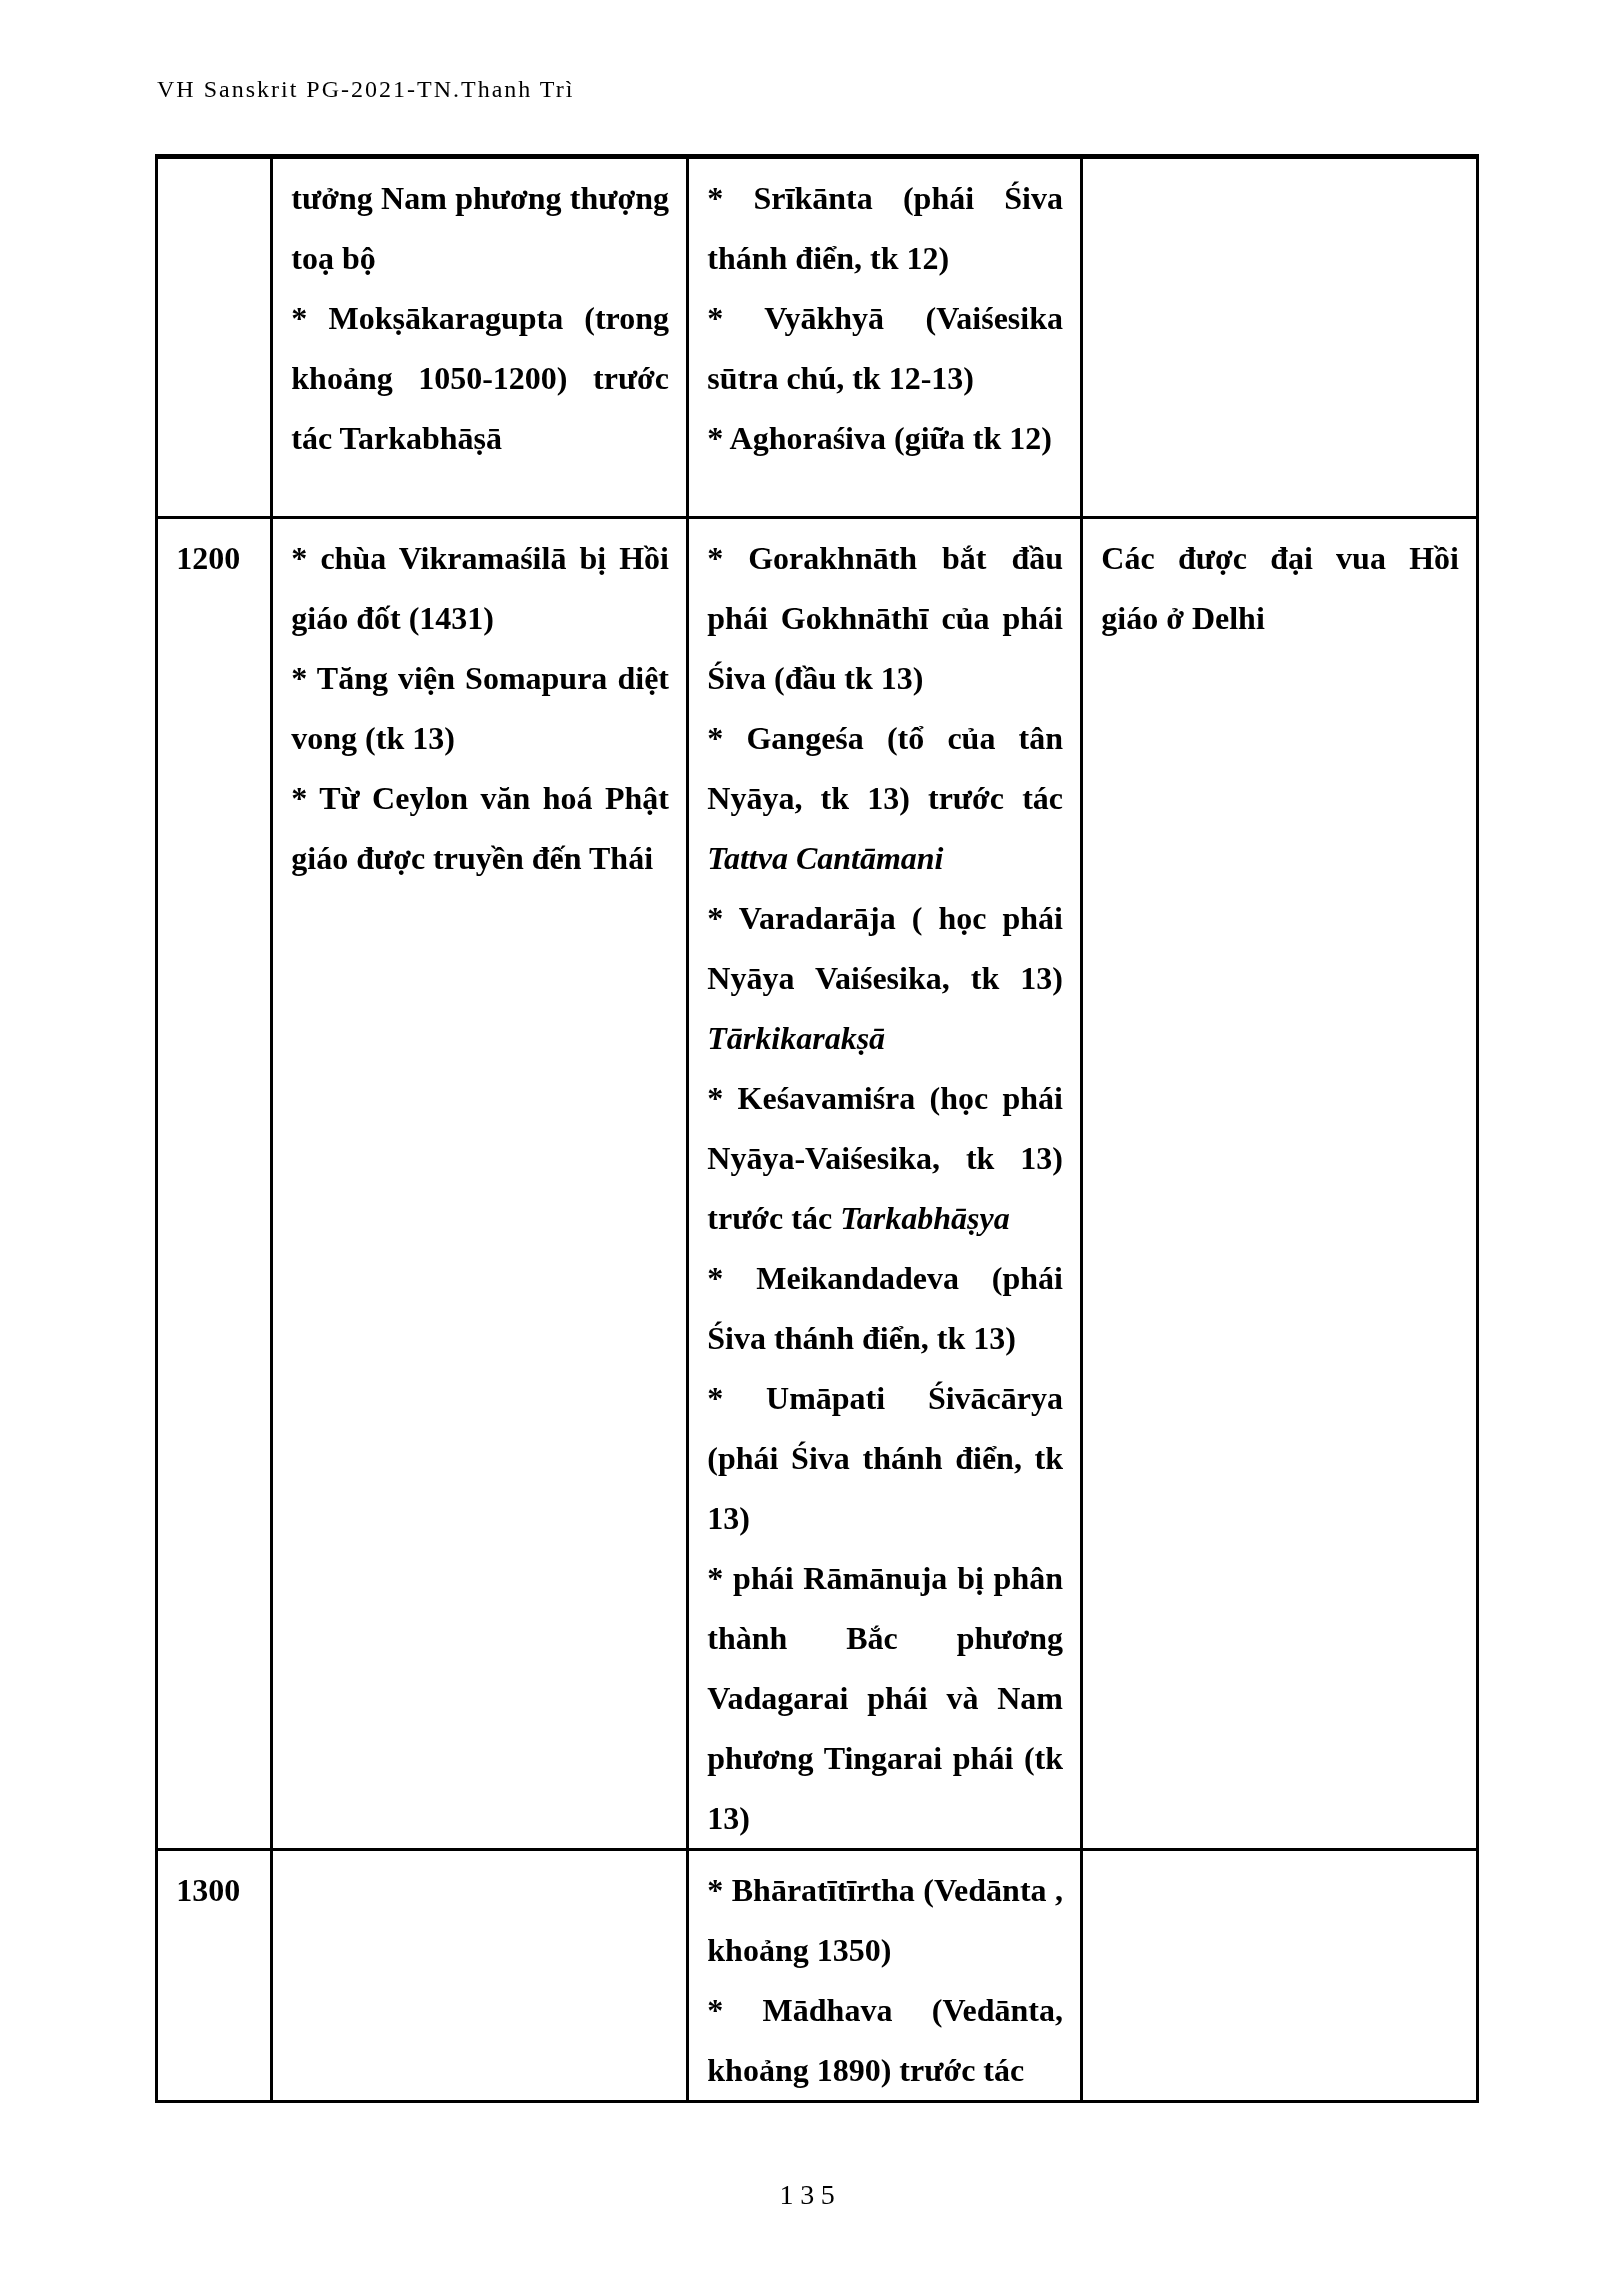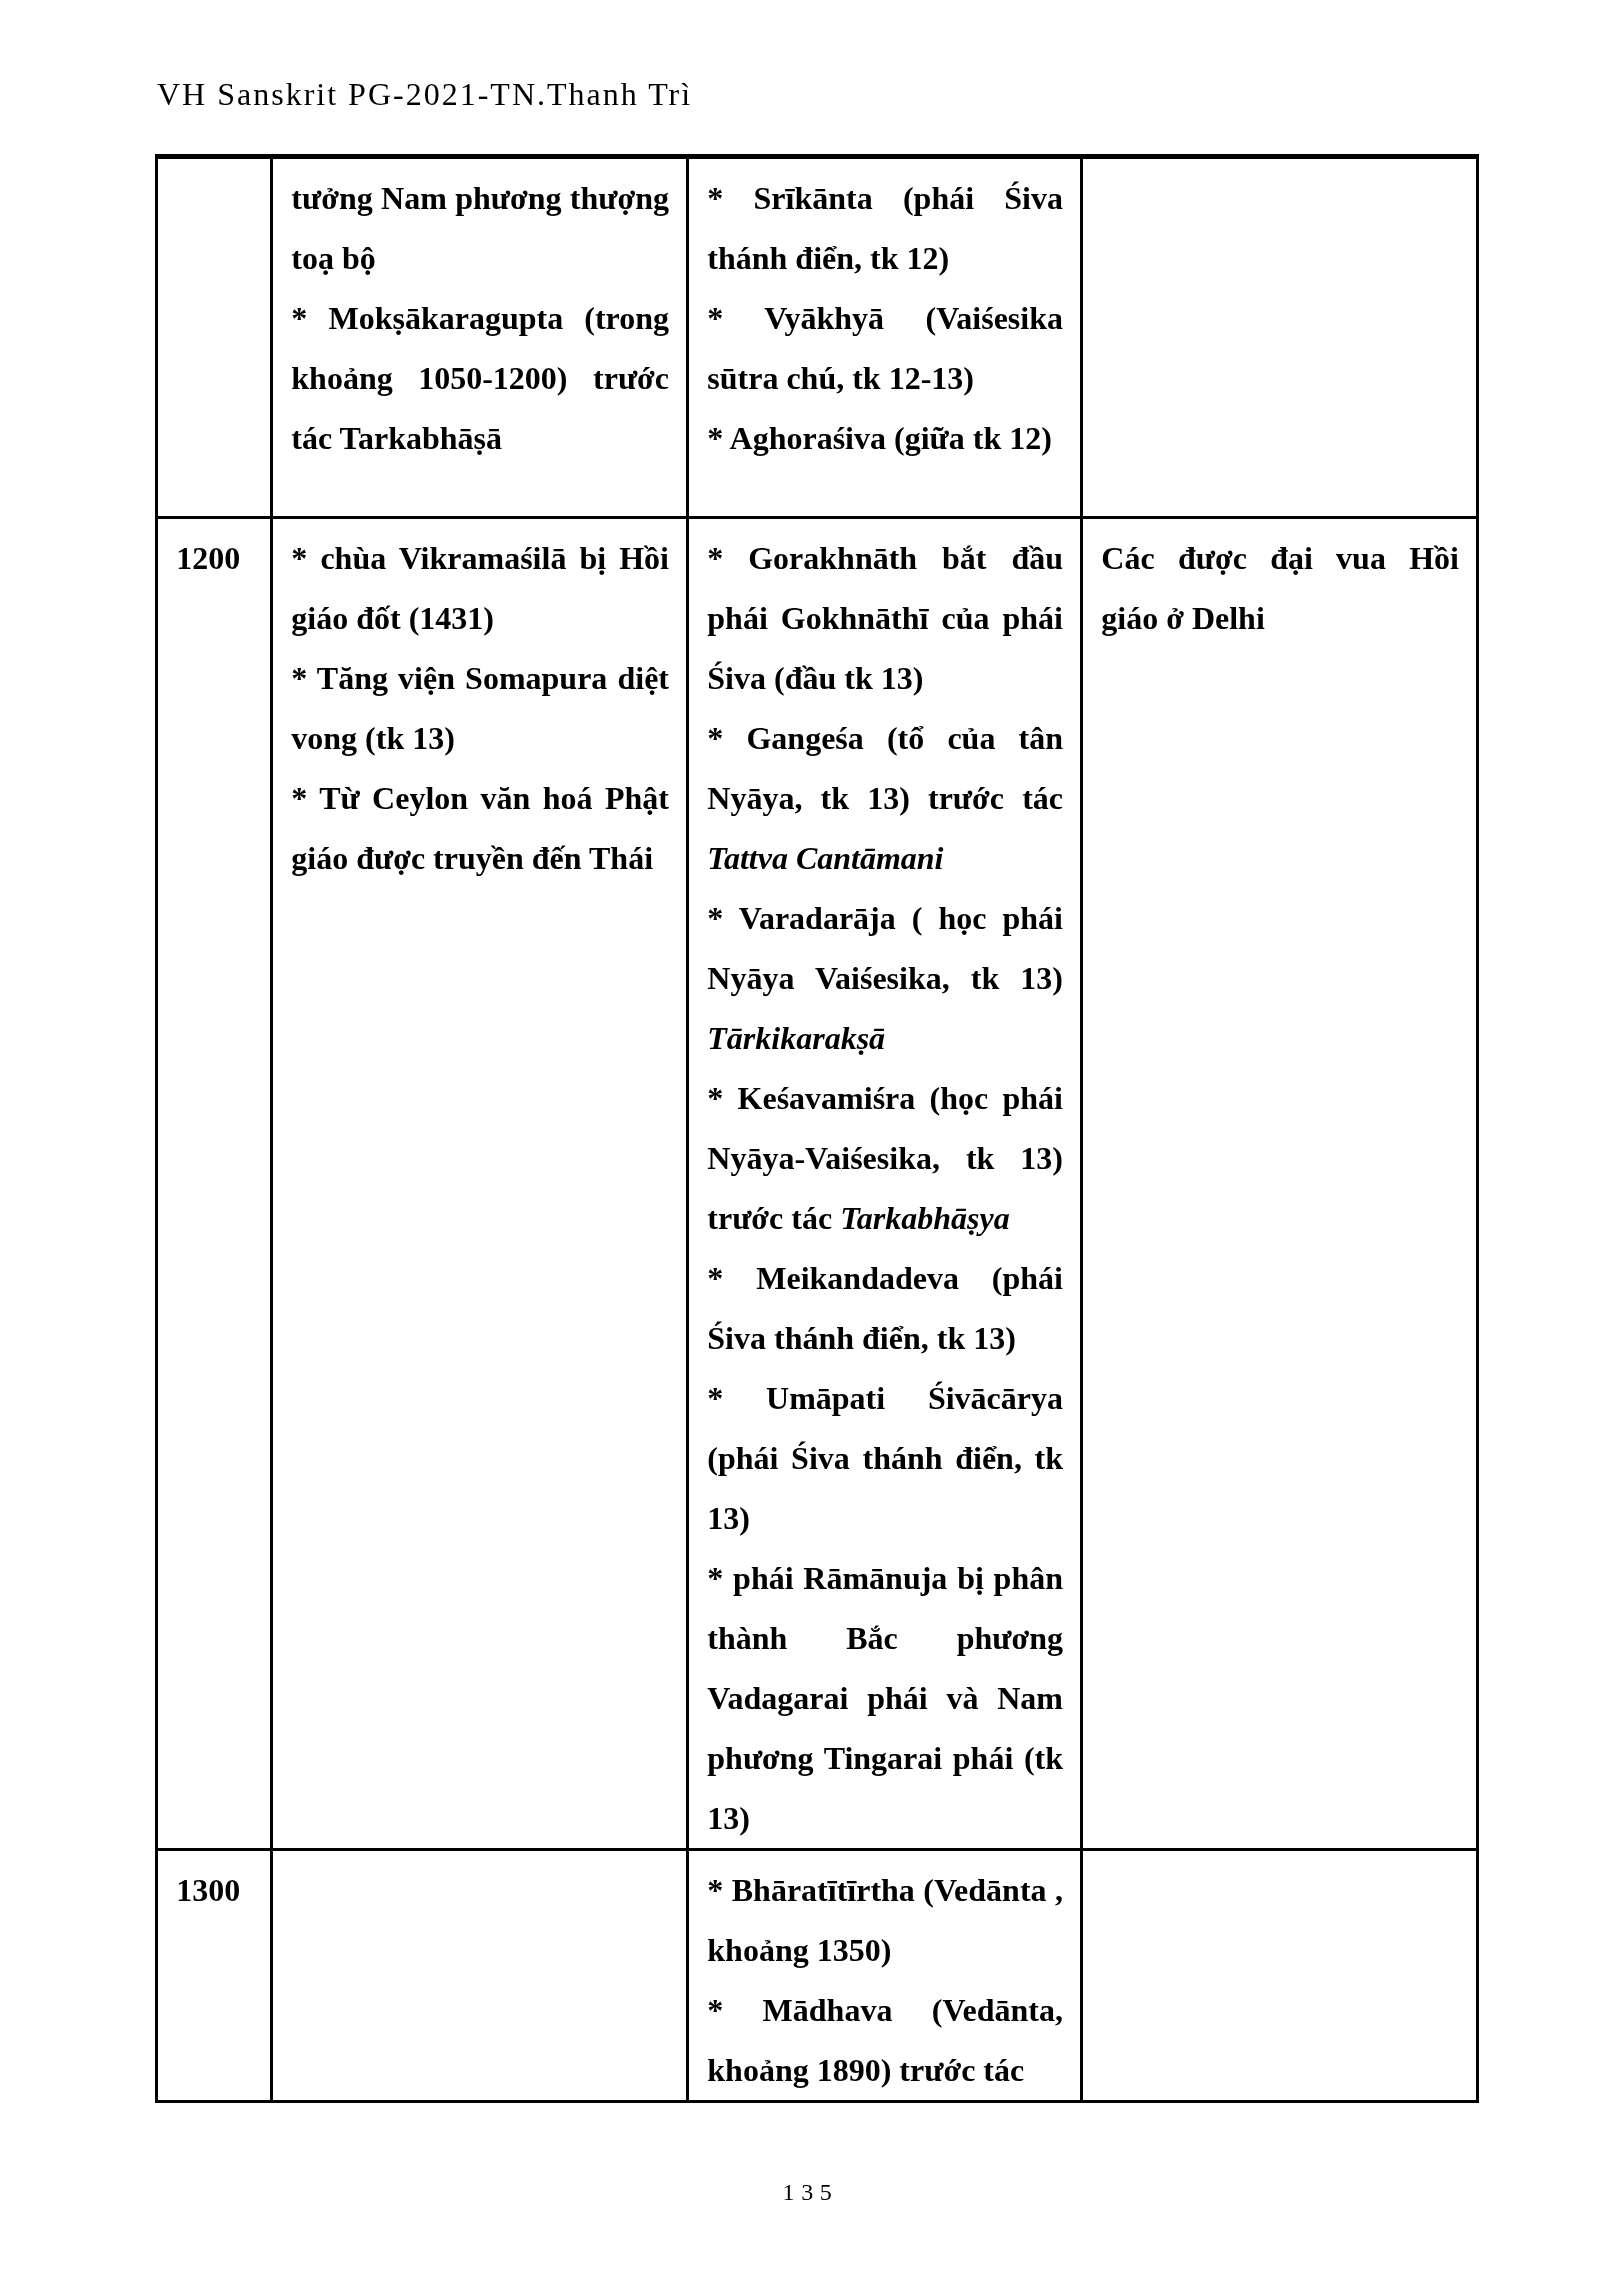--- a/index.html
+++ b/index.html
@@ -8,21 +8,21 @@
     width: 1621px;
     height: 2295px;
     background: #ffffff;
     color: #000000;
     font-family: "Liberation Serif", "DejaVu Serif", serif;
   }
   .page-header {
     position: absolute;
     left: 157px;
     top: 76px;
-    font-size: 32px;
+    font-size: 24px;
     letter-spacing: 2px;
     white-space: nowrap;
   }
   table.timeline {
     position: absolute;
     left: 155px;
     top: 154px;
     width: 1321px;
     border-collapse: collapse;
     table-layout: fixed;
@@ -47,21 +47,21 @@
   .it { font-style: italic; }
   tr.row-1 { height: 361px; }
   tr.row-2 { height: 1326px; }
   tr.row-3 { height: 235px; padding-left: 40px; }
   .page-number {
     position: absolute;
     top: 2179px;
     left: 0;
     width: 1621px;
     text-align: center;
-    font-size: 24px;
+    font-size: 28px;
     letter-spacing: 6.6px;
   }
 </style>
 </head>
 <body>
 
 <div class="page-header">VH Sanskrit PG-2021-TN.Thanh Trì</div>
 
 <table class="timeline">
   <colgroup>

